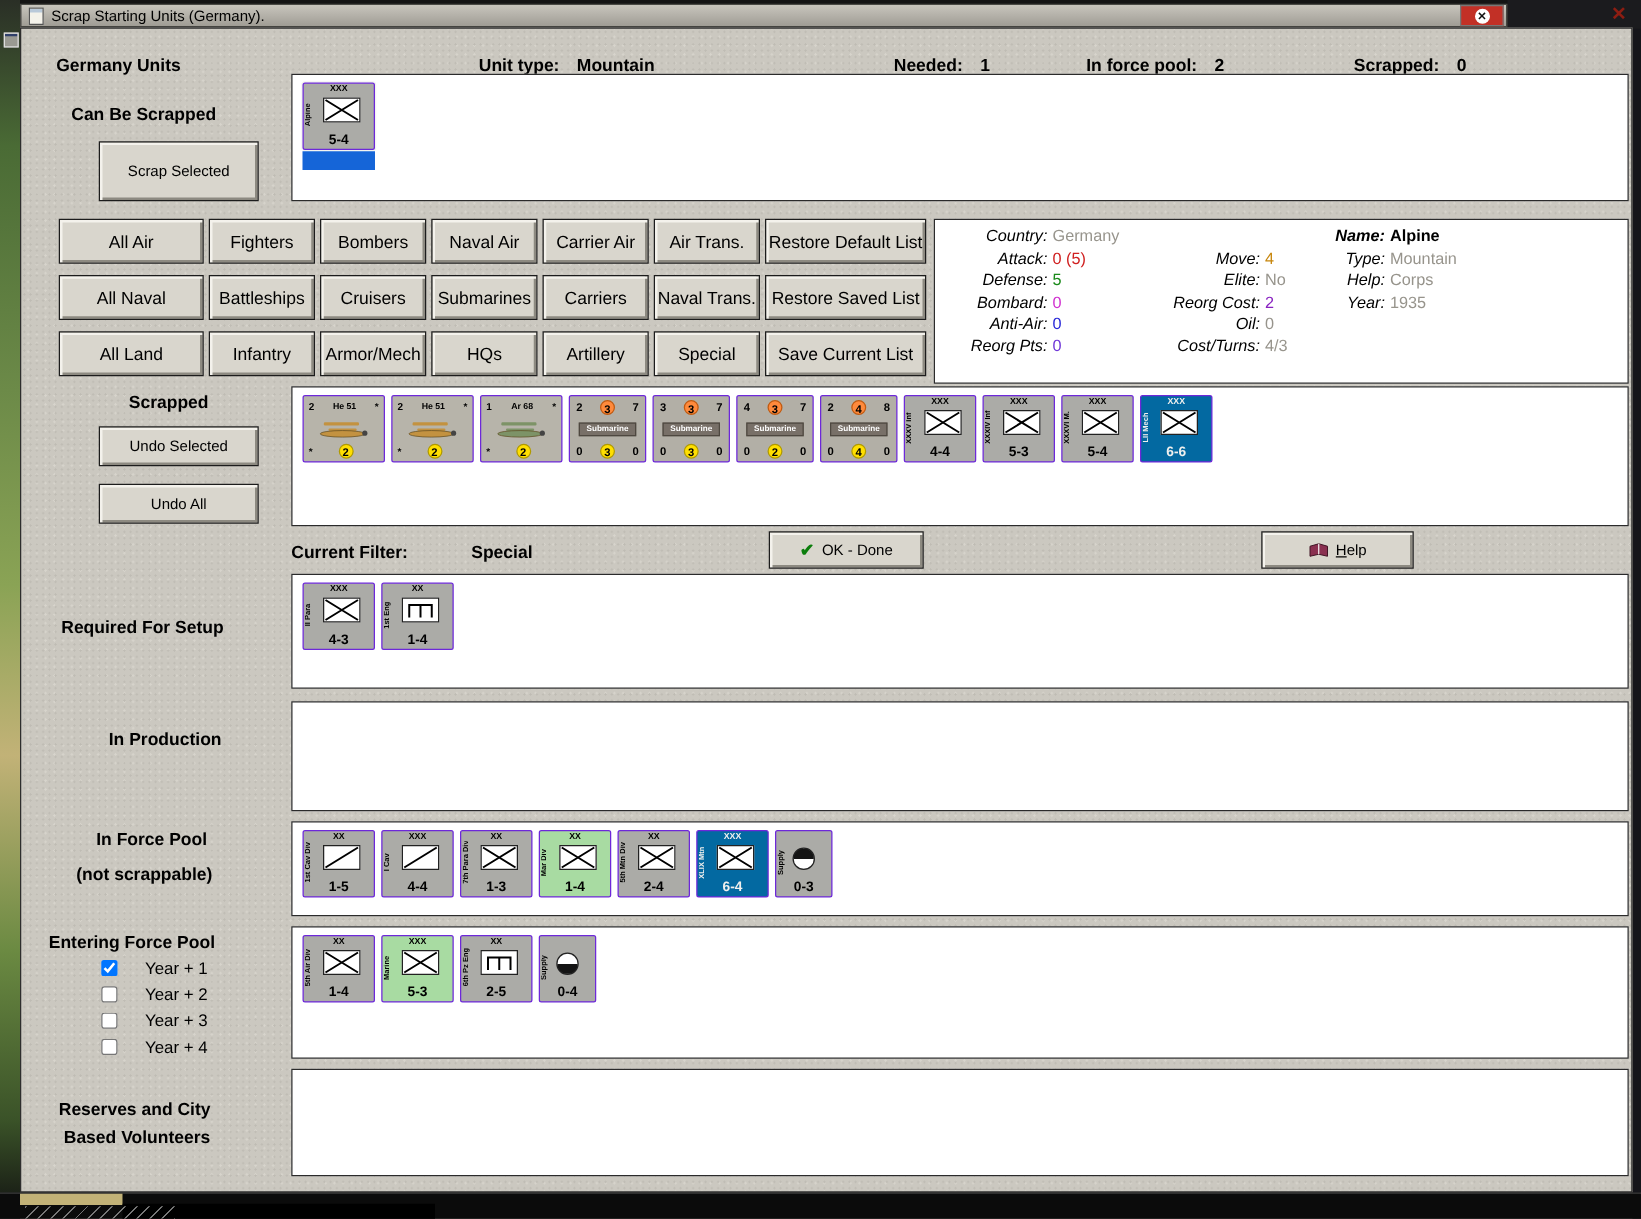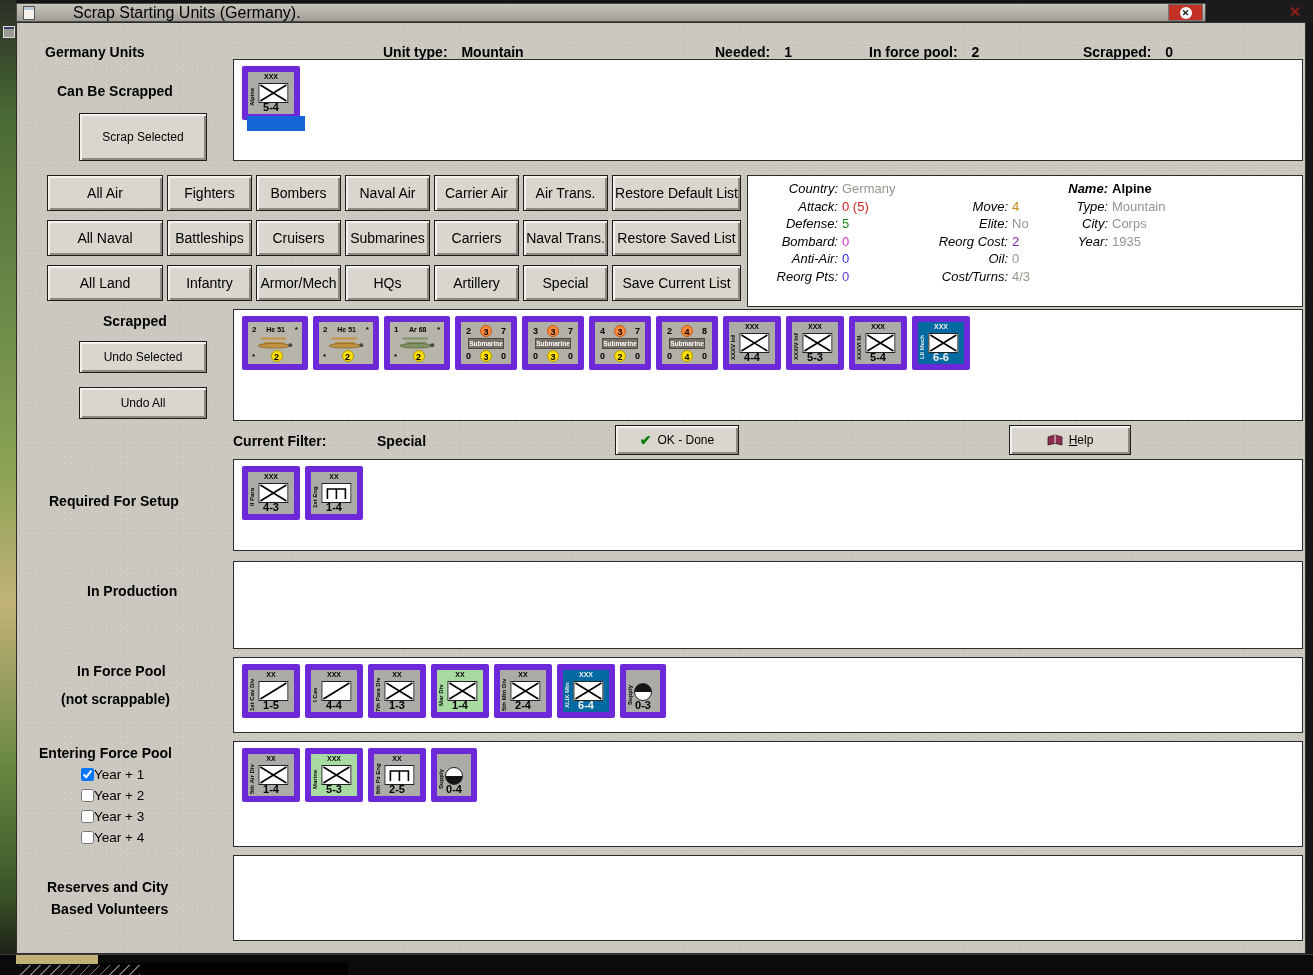--- a/index.html
+++ b/index.html
@@ -8,21 +8,21 @@
 
   
   .edge-left { position:absolute; left:0; top:0; width:16px; height:975px;
     background:linear-gradient(180deg,#2a2f26 0%,#4a6b35 12%,#6c8a48 32%,#8aa355 48%,#c2b277 62%,#6b8a42 78%,#3a5228 92%,#111 100%); }
   .edge-right { position:absolute; right:0; top:0; width:7px; height:975px; background:#15151a; }
   .titlebar { position:absolute; left:16px; top:3px; width:1190px; height:19px;
     background:linear-gradient(#c8c5bd,#9f9c94); border:1px solid #4a4a45;
     display:flex; align-items:center; gap:6px; padding:0 6px; }
   .doc-icon { width:12px; height:14px; background:#f4f2ea; border:1px solid #555;
     box-shadow:inset 0 3px 0 #b9c9d9; flex:none; }
-  .title-text { font-size:16px; color:#000;margin-left:32px; }
+  .title-text { font-size:12px; color:#000; }
   .corner-dark { position:absolute; left:1206px; top:0; width:107px; height:23px; background:#1b1b1e; }
   .flag { position:absolute; left:1168px; top:4px; width:35px; height:17px; background:#c23026;
     border:1px solid #777; display:flex; align-items:center; justify-content:center; }
   .flag-circle { width:12px; height:12px; border-radius:50%; background:#fff;
     display:flex; align-items:center; justify-content:center; font-size:9px; font-weight:bold; color:#111; }
   .close-btn { position:absolute; left:1286px; top:3px; width:18px; height:18px; color:#8d1d12;
     font-size:15px; font-weight:bold; text-align:center; line-height:18px; cursor:pointer; }
   .mini-icon { position:absolute; left:3px; top:26px; width:12px; height:12px;
     background:#9a9a92; border:1px solid #ddd; box-shadow:inset 0 2px 0 #30406a; }
   .bottombar { position:absolute; left:0; top:954px; width:1313px; height:21px; background:#0b0b0b;
@@ -70,21 +70,21 @@
   .irow { display:flex; height:17.5px; align-items:center; white-space:nowrap; }
   .il { text-align:right; padding-right:4px;font-style:italic; }
   .l1 { width:88px; } .v1 { width:74px; } .l2 { width:96px; } .v2 { width:52px; }
   .l3 { width:48px; } .v3 { flex:1; }
   .c-gray { color:#97948c; } .c-red { color:#d02020; } .c-green { color:#1a8a1a; }
   .c-mag { color:#d030d0; } .c-blue { color:#2828d8; } .c-purp { color:#8820c0; }
   .c-viol { color:#7038d8; } .c-org { color:#c88810; } .c-bold { font-weight:bold; }
   .supply-status { color:#e89018; font-size:13.5px; margin-top:2px; }
 
   
-  .unit { position:relative; width:58px; height:54px; background:#ababa7; border:6px solid #6d28d9;
+  .unit { position:relative; width:58px; height:54px; background:#ababa7; border:1px solid #6d28d9;
     border-radius:2px; flex:none; color:#000; }
   .unit.bg-green { background:#a8dba2; }
   .unit.bg-dark  { background:#0369a1; }
   .unit.bg-dark .u-str, .unit.bg-dark .u-size, .unit.bg-dark .u-name { color:#f0f0ee; }
   .u-size { position:absolute; top:1px; left:0; right:0; text-align:center; font-size:7px; font-weight:bold; }
   .u-name { position:absolute; left:1px; top:8px; height:34px; width:9px; font-size:6px; font-weight:bold;
     writing-mode:vertical-rl; transform:rotate(180deg); text-align:center; white-space:nowrap; overflow:hidden; }
   .u-symbox { position:absolute; left:50%; top:11px; transform:translateX(-42%);
     width:30px; height:20px; background:#fff; border:1px solid #222; }
   .u-symbox svg { width:100%; height:100%; display:block; }
@@ -112,21 +112,21 @@
   .s-label { background:#787068; color:#fff; font-size:6.5px; font-weight:bold; text-align:center;
     line-height:9px; margin:0 5px; border:1px solid #4e4840; }
 
   .circ { width:12px; height:12px; border-radius:50%; font-size:9px; font-weight:bold;
     text-align:center; line-height:12px; flex:none; color:#000; }
   .circ.y { background:#ffdf00; border:1px solid #b09a00; }
   .circ.o { background:#ff8a3c; border:1px solid #c05a10; }
 
   
   .checklist { position:absolute; left:64px; top:744px; display:flex; flex-direction:column; gap:6px; }
-  .chk-row { display:flex; align-items:center; gap:0; font-size:13.5px; color:#000; cursor:pointer; }
+  .chk-row { display:flex; align-items:center; gap:22px; font-size:13.5px; color:#000; cursor:pointer; }
   .chk-row input { width:13px; height:13px; }
 </style>
 </head>
 <body>
 
 <div class="edge-left"></div>
 <div class="edge-right"></div>
 <div class="corner-dark"></div>
 
 <div class="titlebar">
@@ -213,21 +213,21 @@
       <span class="il l2">Move:</span>
       <span class="v2 c-org">4</span>
       <span class="il l3">Type:</span>
       <span class="v3 c-gray">Mountain</span>
     </div>
     <div class="irow">
       <span class="il l1">Defense:</span>
       <span class="v1 c-green">5</span>
       <span class="il l2">Elite:</span>
       <span class="v2 c-gray">No</span>
-      <span class="il l3">City:</span>
+      <span class="il l3">Help:</span>
       <span class="v3 c-gray">Corps</span>
     </div>
     <div class="irow">
       <span class="il l1">Bombard:</span>
       <span class="v1 c-mag">0</span>
       <span class="il l2">Reorg Cost:</span>
       <span class="v2 c-purp">2</span>
       <span class="il l3">Year:</span>
       <span class="v3 c-gray">1935</span>
     </div>

